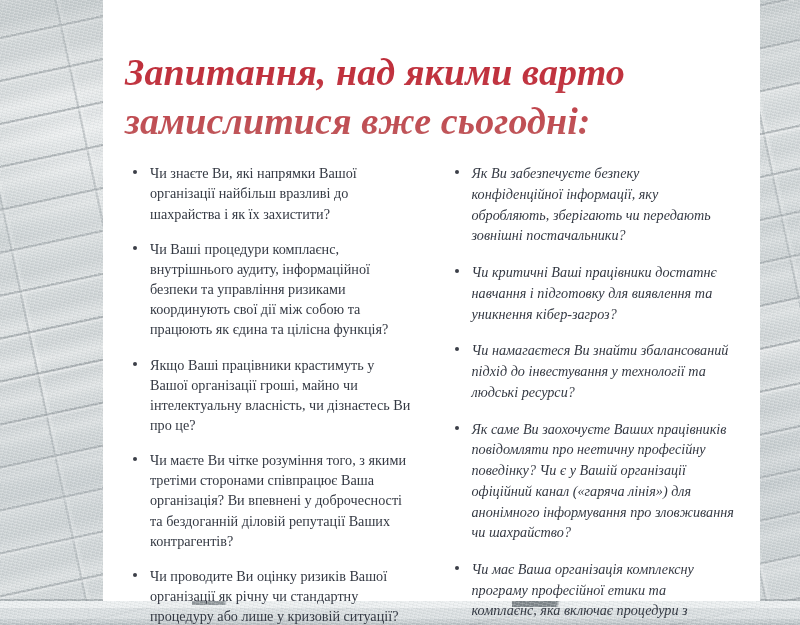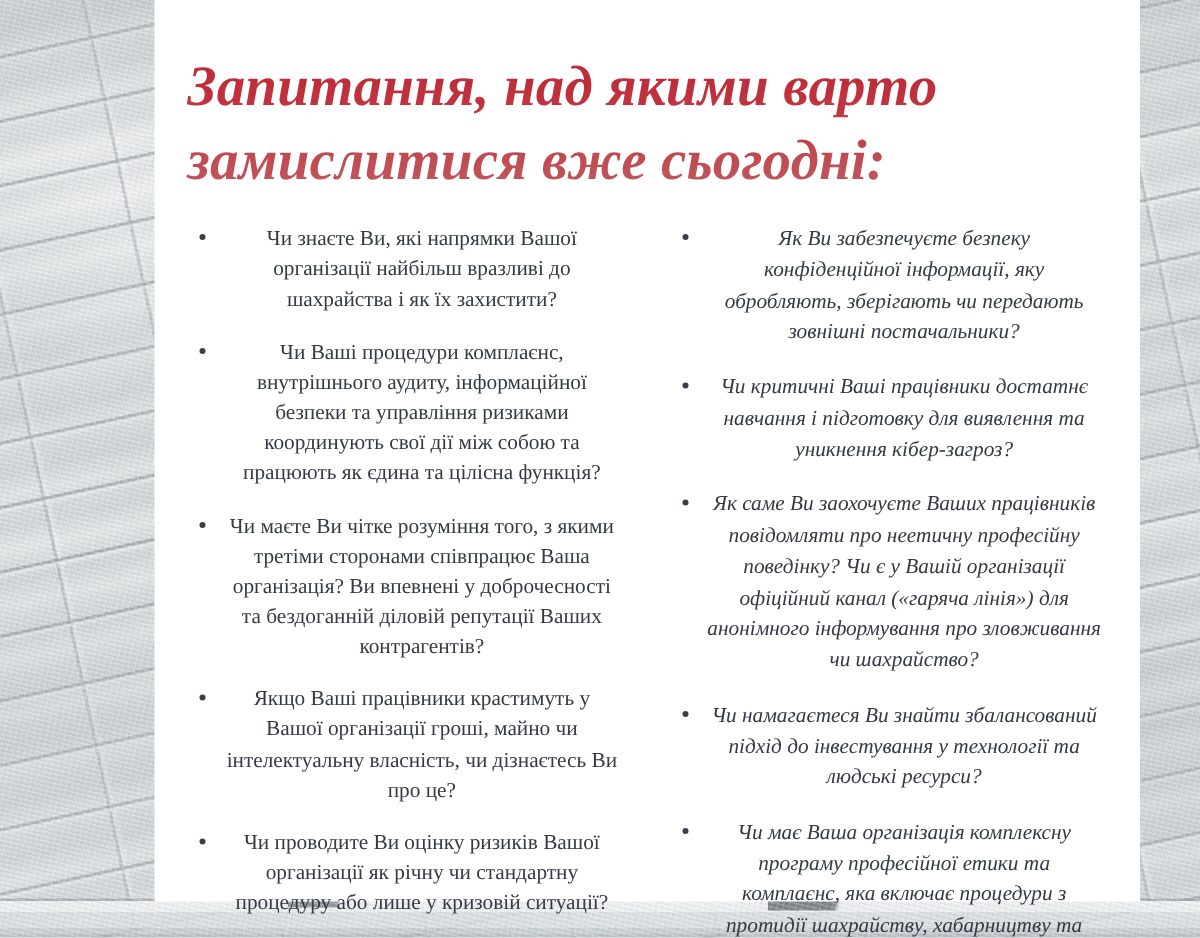--- a/index.html
+++ b/index.html
@@ -140,21 +140,21 @@
     width: 657px;
     height: 601px;
     background: #ffffff;
     box-sizing: border-box;
     padding: 0;
   }
 
   
   .title {
     margin: 0;
-    padding: 34px 34px 0 22px;
+    padding: 48px 34px 0 22px;
     font-family: "Liberation Serif", "DejaVu Serif", serif;
     font-style: italic;
     font-weight: 700;
     font-size: 38px;
     line-height: 1.28;
     letter-spacing: 0.1px;
     color: #bb2230;
     background: linear-gradient(180deg, #b51b28 0%, #c13440 55%, #bf5d5f 100%);
     -webkit-background-clip: text;
     background-clip: text;
@@ -182,21 +182,21 @@
   }
 
   ul.question-list li {
     position: relative;
     padding-left: 25px;
     margin: 0 0 15px 0;
     font-family: "Liberation Serif", "DejaVu Serif", serif;
     font-size: 14.2px;
     line-height: 1.42;
     color: #343943;
-    text-align: center;
+    text-align: left;
   }
 
   ul.question-list li::before {
     content: "";
     position: absolute;
     left: 8px;
     top: 7px;
     width: 4px;
     height: 4px;
     border-radius: 50%;
@@ -222,32 +222,32 @@
 
     <h1 class="title">Запитання, над якими варто
 замислитися вже сьогодні:</h1>
 
     <div class="columns">
 
       <div class="column left">
         <ul class="question-list">
           <li>Чи знаєте Ви, які напрямки Вашої організації найбільш вразливі до шахрайства і як їх захистити?</li>
           <li>Чи Ваші процедури комплаєнс, внутрішнього аудиту, інформаційної безпеки та управління ризиками координують свої дії між собою та працюють як єдина та цілісна функція?</li>
+          <li>Якщо Ваші працівники крастимуть у Вашої організації гроші, майно чи інтелектуальну власність, чи дізнаєтесь Ви про це?</li>
           <li>Чи маєте Ви чітке розуміння того, з якими третіми сторонами співпрацює Ваша організація? Ви впевнені у доброчесності та бездоганній діловій репутації Ваших контрагентів?</li>
-          <li>Якщо Ваші працівники крастимуть у Вашої організації гроші, майно чи інтелектуальну власність, чи дізнаєтесь Ви про це?</li>
           <li>Чи проводите Ви оцінку ризиків Вашої організації як річну чи стандартну процедуру або лише у кризовій ситуації?</li>
 
         </ul>
       </div>
 
       <div class="column right">
         <ul class="question-list">
           <li>Як Ви забезпечуєте безпеку конфіденційної інформації, яку обробляють, зберігають чи передають зовнішні постачальники?</li>
           <li>Чи критичні Ваші працівники достатнє навчання і підготовку для виявлення та уникнення кібер-загроз?</li>
+          <li>Чи намагаєтеся Ви знайти збалансований підхід до інвестування у технології та людські ресурси?</li>
           <li>Як саме Ви заохочуєте Ваших працівників повідомляти про неетичну професійну поведінку? Чи є у Вашій організації офіційний канал («гаряча лінія») для анонімного інформування про зловживання чи шахрайство?</li>
-          <li>Чи намагаєтеся Ви знайти збалансований підхід до інвестування у технології та людські ресурси?</li>
           <li>Чи має Ваша організація комплексну програму професійної етики та комплаєнс, яка включає процедури з протидії шахрайству, хабарництву та корупції?</li>
         </ul>
       </div>
 
     </div>
   </div>
 </div>
 
 </body></html>

